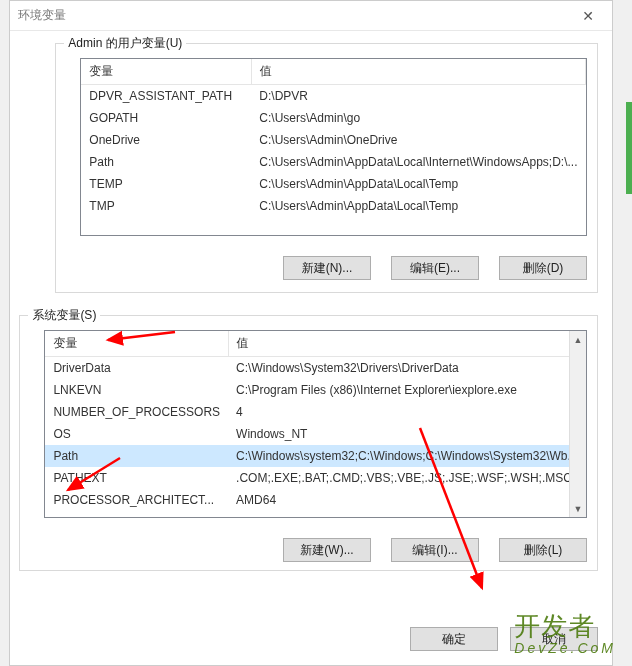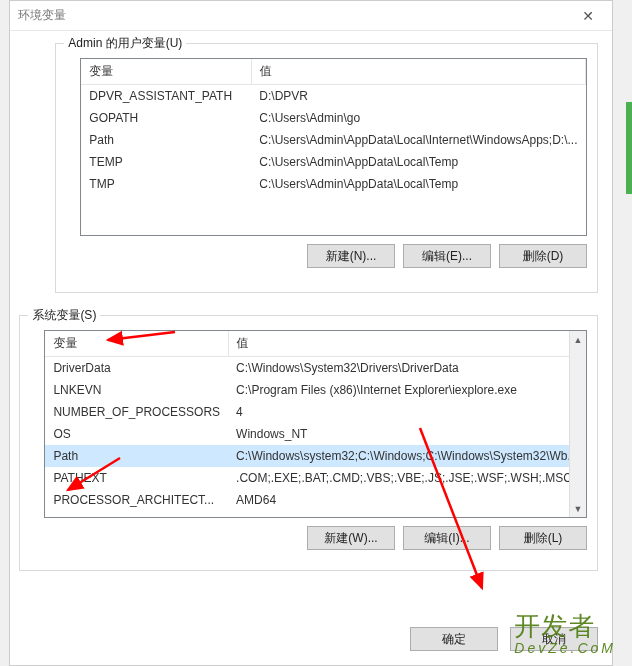--- a/index.html
+++ b/index.html
@@ -80,22 +80,22 @@
       padding: 4px 8px;
       color: #333;
       white-space: nowrap;
       overflow: hidden;
     }
     .table tr.sel td { background: #cde8ff; }
     .col-var { width: 170px; }
     .btn-row {
       display: flex;
       justify-content: flex-end;
-      gap: 8px;
-      margin-top: 8px;
+      gap: 20px;
+      margin-top: 20px;
     }
     .btn {
       min-width: 88px;
       height: 24px;
       border: 1px solid #adadad;
       background: #e1e1e1;
       color: #222;
       font-size: 12px;
       cursor: pointer;
       font-family: inherit;
@@ -176,20 +176,24 @@
             </tr>
           </thead>
           <tbody id="user-tbody">
               <tr>
                 <td class="col-var">DPVR_ASSISTANT_PATH</td>
                 <td>D:\DPVR</td>
               </tr>
               <tr>
                 <td class="col-var">GOPATH</td>
                 <td>C:\Users\Admin\go</td>
+              </tr>
+              <tr>
+                <td class="col-var">OneDrive</td>
+                <td>C:\Users\Admin\OneDrive</td>
               </tr>
               <tr>
                 <td class="col-var">Path</td>
                 <td>C:\Users\Admin\AppData\Local\Internet\WindowsApps;D:\...</td>
               </tr>
               <tr>
                 <td class="col-var">TEMP</td>
                 <td>C:\Users\Admin\AppData\Local\Temp</td>
               </tr>
               <tr>

